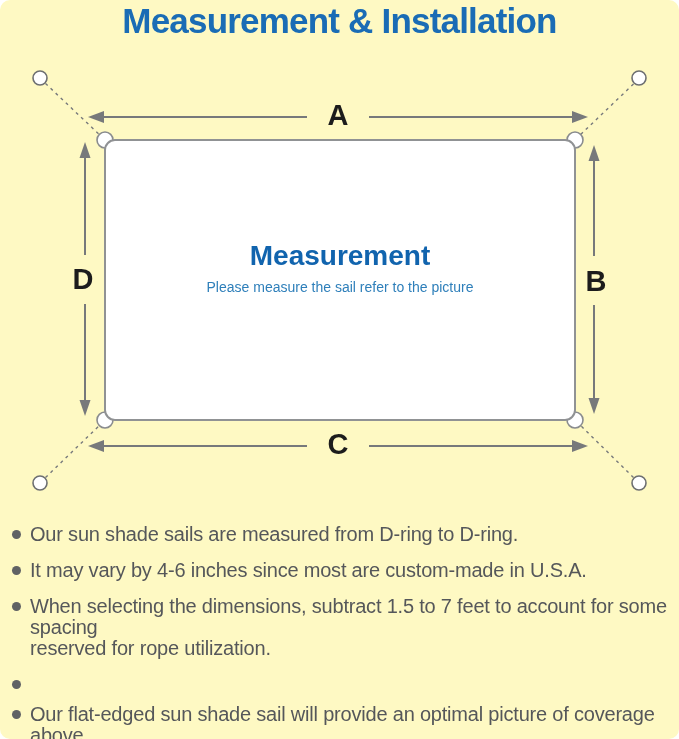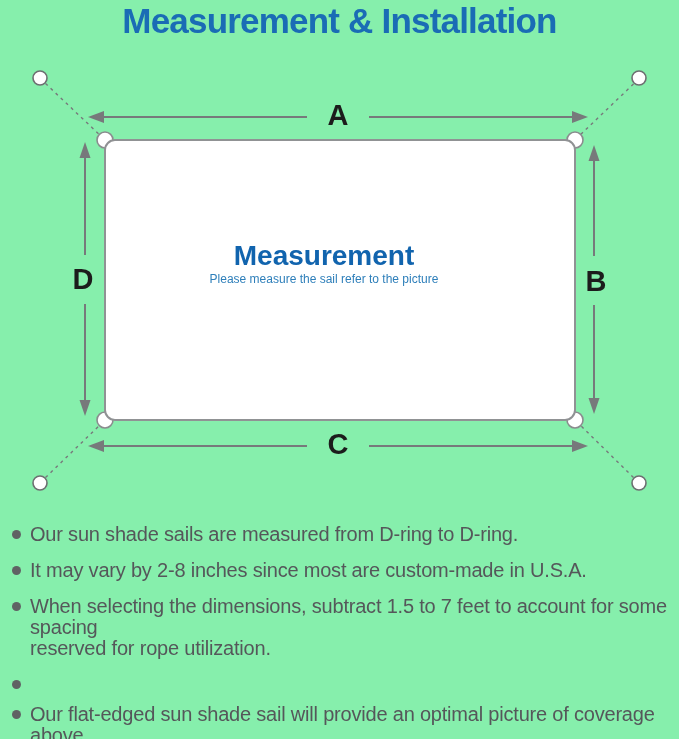--- a/index.html
+++ b/index.html
@@ -1,37 +1,37 @@
 <!DOCTYPE html>
 <html><head>
 <meta charset="utf-8">
 <style>
   html,body{margin:0;padding:0;background:#fff;}
   .page{
-    position:relative;width:679px;height:739px;background:#86efac;
-    font-family:"Liberation Sans",sans-serif;overflow:hidden;
+    position:relative;width:679px;height:739px;background:#fef9c3;
+    font-family:"Liberation Sans",sans-serif;overflow:hidden;border-radius:10px;
   }
   .page-title{
     position:absolute;top:1px;left:0;width:100%;text-align:center;
     font-size:35px;font-weight:bold;letter-spacing:-0.8px;color:#1a6cb5;
   }
   .diagram-svg{position:absolute;top:0;left:0;}
   .dim-label{
     position:absolute;transform:translate(-50%,-50%);
     font-size:29px;font-weight:bold;color:#1c1c1c;line-height:1;
   }
   .label-a{left:338px;top:115px;}
   .label-b{left:596px;top:281px;}
   .label-c{left:338px;top:444px;}
   .label-d{left:83px;top:279px;}
   .center-block{
-    position:absolute;left:89px;top:240px;width:470px;text-align:center;
+    position:absolute;left:105px;top:240px;width:470px;text-align:center;
   }
   .center-heading{font-size:28px;font-weight:bold;color:#1164ae;line-height:1.15;}
-  .center-sub{font-size:12px;color:#2e7fba;}
+  .center-sub{font-size:14px;color:#2e7fba;margin-top:7px;}
   .notes{position:absolute;left:12px;top:524px;width:660px;}
   .note{display:flex;align-items:flex-start;margin-bottom:15px;}
   .dot{
     flex:0 0 auto;width:9px;height:9px;border-radius:50%;
     background:#606264;margin:6px 9px 0 0;
   }
   .note-text{
     font-size:20px;letter-spacing:-0.2px;line-height:21px;color:#55575a;
     white-space:pre-line;
   }
@@ -104,21 +104,21 @@
     <div class="center-sub">Please measure the sail refer to the picture</div>
   </div>
 
   <div class="notes">
     <div class="note">
       <span class="dot"></span>
       <span class="note-text">Our sun shade sails are measured from D-ring to D-ring.</span>
     </div>
     <div class="note">
       <span class="dot"></span>
-      <span class="note-text">It may vary by 2-8 inches since most are custom-made in U.S.A.</span>
+      <span class="note-text">It may vary by 4-6 inches since most are custom-made in U.S.A.</span>
     </div>
     <div class="note">
       <span class="dot"></span>
       <span class="note-text">When selecting the dimensions, subtract 1.5 to 7 feet to account for some spacing
 reserved for rope utilization.</span>
     </div>
     <div class="note">
       <span class="dot"></span>
     </div>
     <div class="note">

